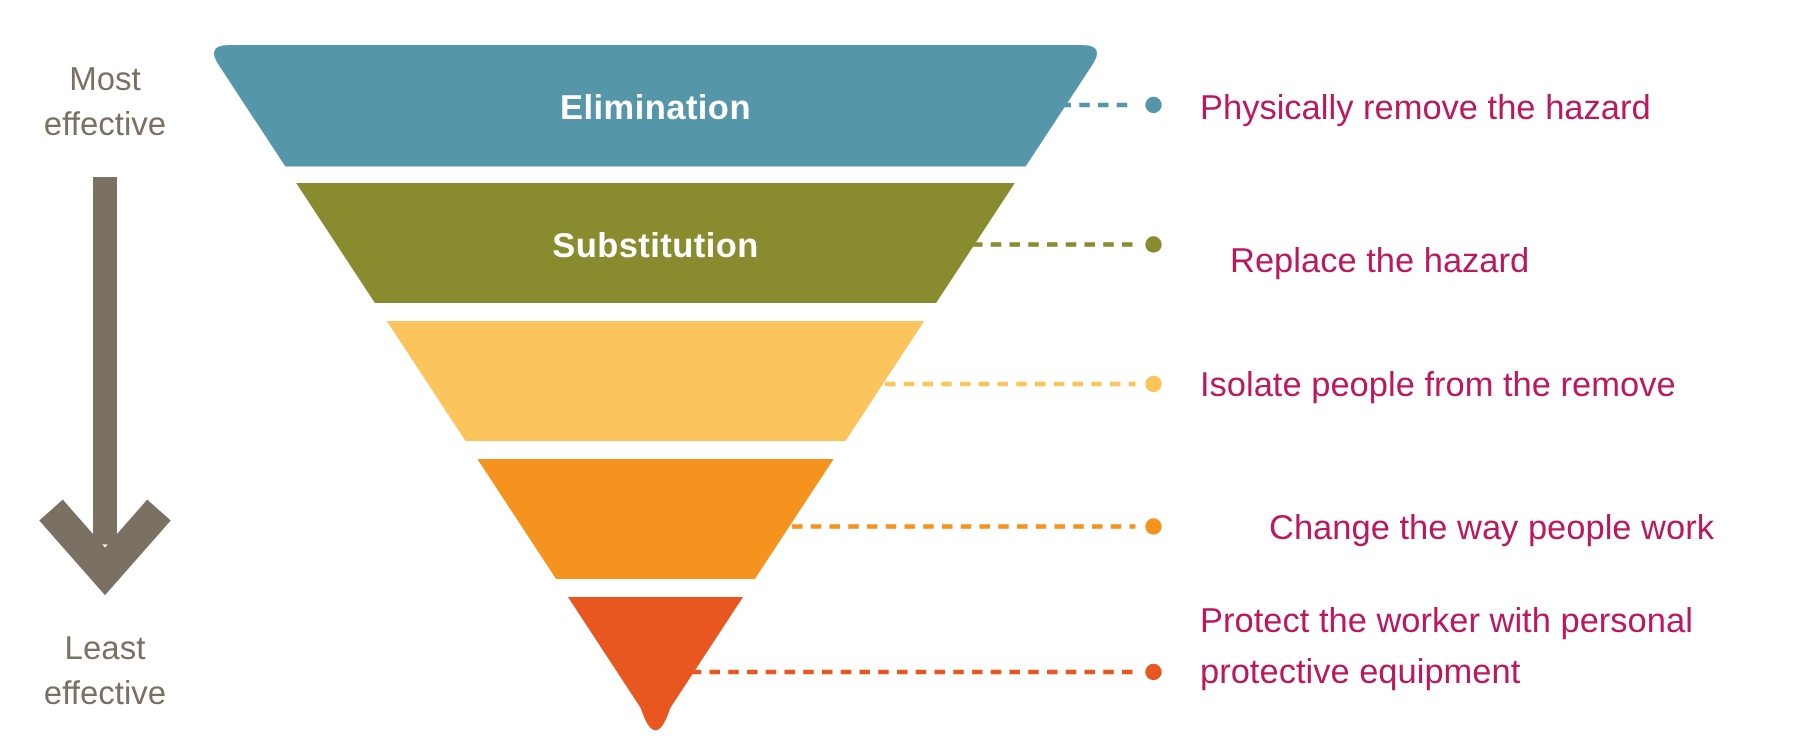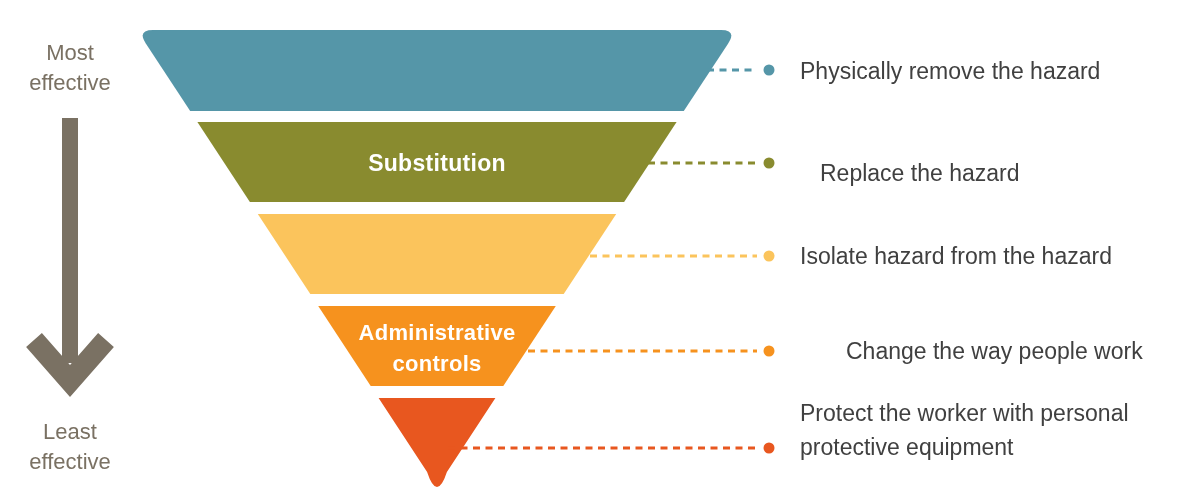--- a/index.html
+++ b/index.html
@@ -21,21 +21,21 @@
     position:absolute;color:#ffffff;font-weight:bold;text-align:center;
     letter-spacing:0.3px;
   }
   .bl-1{left:137px;width:600px;top:57px;font-size:23px;line-height:28px;}
   .bl-2{left:137px;width:600px;top:149px;font-size:23px;line-height:28px;}
   .bl-3{left:137px;width:600px;top:241px;font-size:23px;line-height:28px;}
   .bl-4{left:327px;width:220px;top:317px;font-size:22px;line-height:31px;}
   .bl-5{left:137px;width:600px;top:424px;font-size:24px;line-height:28px;}
   
   .desc{
-    position:absolute;left:800px;width:380px;color:#404040;
+    position:absolute;left:800px;width:380px;color:#be185d;
     font-size:23px;line-height:34px;font-weight:400;
   }
   .d-1{top:54px;}
   .d-2{top:156px;margin-left:20px;}
   .d-3{top:239px;}
   .d-4{top:334px;margin-left:46px;}
   .d-5{top:396px;}
 </style>
 </head>
 <body>
@@ -52,22 +52,22 @@
   <div class="scale-label least">Least effective</div>
 
   <svg style="left:137px;top:30px" width="600" height="457" viewBox="0 0 600 457">
     <path d="M 16 0 L 584 0 Q 600 0 591.2 13.4 L 546.8 81 L 53.2 81 L 8.8 13.4 Q 0 0 16 0 Z" fill="#5596a8"></path>
     <path d="M 60.4 92 L 539.6 92 L 487.1 172 L 112.9 172 Z" fill="#898b2f"></path>
     <path d="M 120.8 184 L 479.2 184 L 426.7 264 L 173.3 264 Z" fill="#fbc45c"></path>
     <path d="M 181.2 276 L 418.8 276 L 366.3 356 L 233.7 356 Z" fill="#f6921e"></path>
     <path d="M 241.6 368 L 358.4 368 L 309.9 442 Q 300 472 290.1 442 Z" fill="#e8571f"></path>
   </svg>
 
+  <div class="band-label bl-1">Elimination</div>
   <div class="band-label bl-2">Substitution</div>
-  <div class="band-label bl-4">Administrative controls</div>
 
   <svg width="1200" height="497" viewBox="0 0 1200 497">
     <g>
       <line x1="707" y1="70" x2="757" y2="70" stroke-width="3" stroke-dasharray="7 5.5" stroke="#5596a8"></line>
       <circle cx="769" cy="70" r="5.5" fill="#5596a8"></circle>
     </g>
     <g>
       <line x1="648" y1="163" x2="757" y2="163" stroke-width="3" stroke-dasharray="7 5.5" stroke="#898b2f"></line>
       <circle cx="769" cy="163" r="5.5" fill="#898b2f"></circle>
     </g>
@@ -80,17 +80,17 @@
       <circle cx="769" cy="351" r="5.5" fill="#f6921e"></circle>
     </g>
     <g>
       <line x1="448" y1="448" x2="757" y2="448" stroke-width="3" stroke-dasharray="7 5.5" stroke="#e8571f"></line>
       <circle cx="769" cy="448" r="5.5" fill="#e8571f"></circle>
     </g>
   </svg>
 
   <div class="desc d-1">Physically remove the hazard</div>
   <div class="desc d-2">Replace the hazard</div>
-  <div class="desc d-3">Isolate hazard from the hazard</div>
+  <div class="desc d-3">Isolate people from the remove</div>
   <div class="desc d-4">Change the way people work</div>
   <div class="desc d-5">Protect the worker with personal protective equipment</div>
 
 </div>
 
 </body></html>

